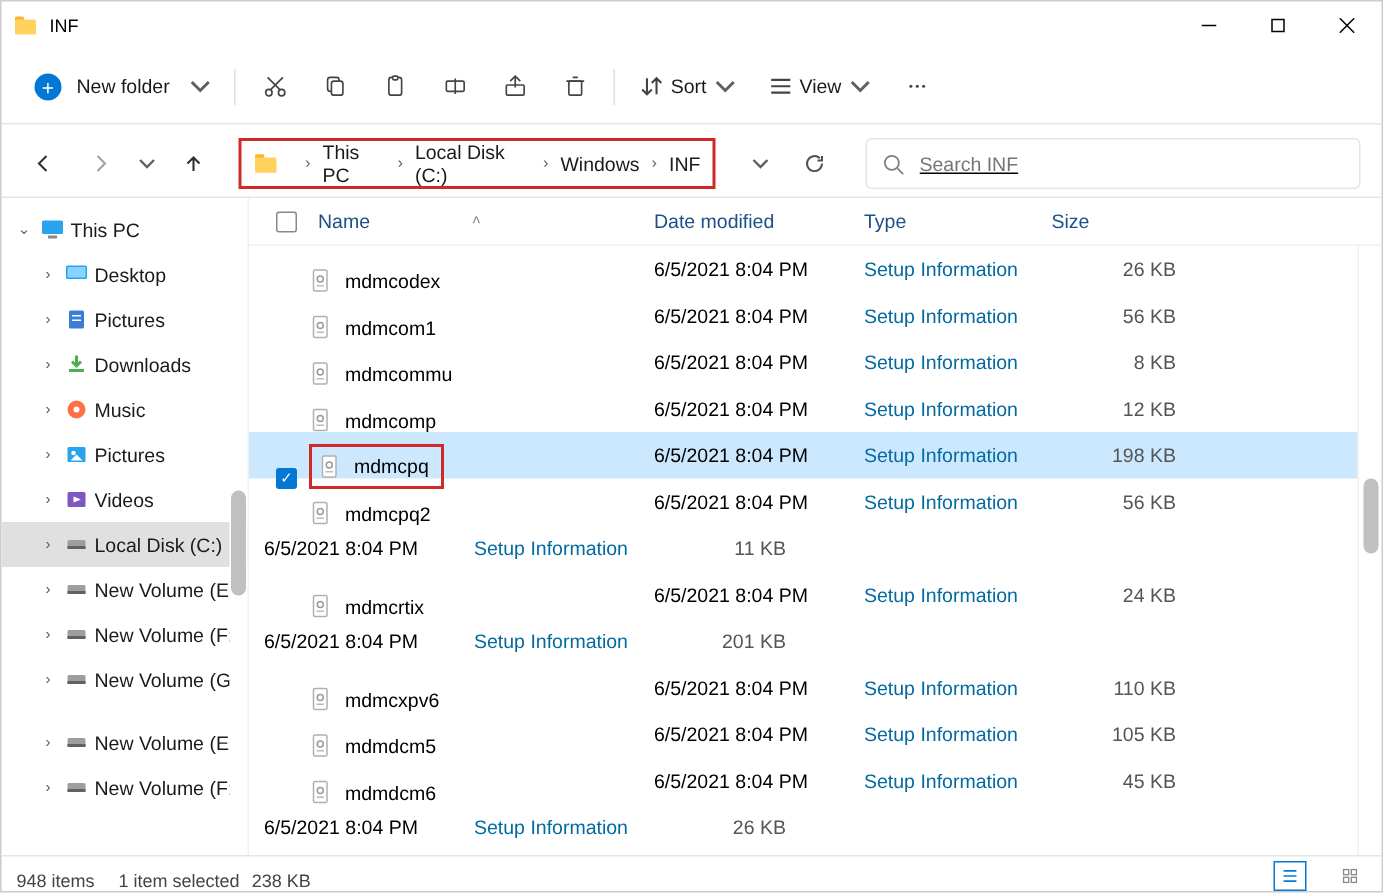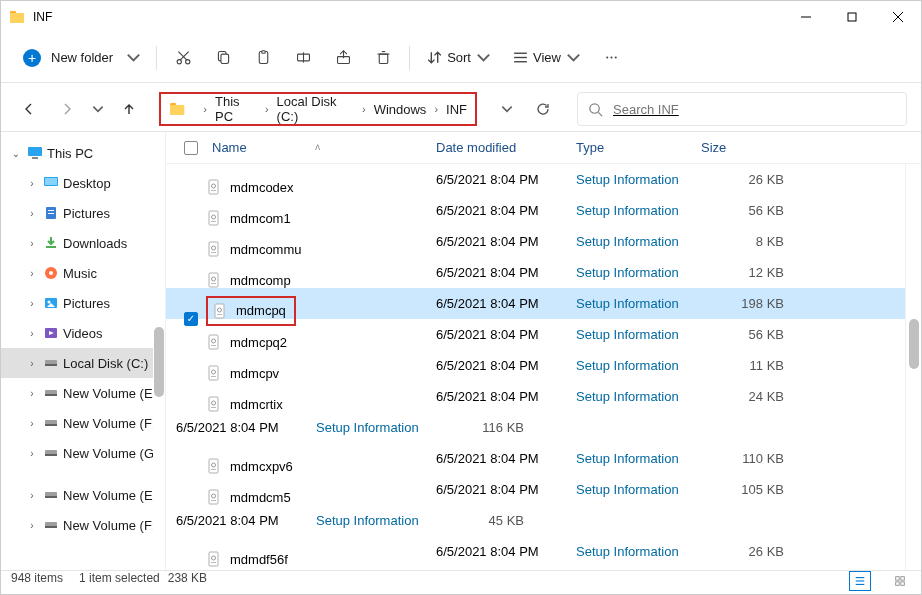--- a/index.html
+++ b/index.html
@@ -60,21 +60,21 @@
 .row.selected .cname .chk { background:#0078d4; border-color:#0078d4; color:#fff; font-size:10px;}
 .row:not(.selected) .cname .chk { visibility:hidden; }
 .row .cname .fico { width:16px; height:16px; }
 .row .cname .redbox { border:2px solid #cf2a27; height:30px; display:flex; align-items:center; padding:0 8px 0 4px; gap:8px;}
 .row .cdate { width:140px; color:#000000; padding-left:10px;}
 .row .ctype { width:125px; color:#0369a1; padding-left:10px;}
 .row .csize { width:105px; text-align:right; color:#555; padding-right:12px;}
 .filescroll { position:absolute; right:0; top:32px; bottom:0; width:16px; background:#fff; border-left:1px solid #f0f0f0;}
 .filethumb { position:absolute; right:2px; top:155px; width:10px; height:50px; background:#c0c0c0; border-radius:5px;}
 
-.status { height:24px; border-top:1px solid #e5e5e5; display:flex; align-items:flex-start; padding:0 10px; font-size:12px; color:#444; gap:16px;}
+.status { height:24px; border-top:1px solid #e5e5e5; display:flex; align-items:flex-end; padding:0 10px; font-size:12px; color:#444; gap:16px;}
 .status .spacer { flex:1; }
 .status .viewbtn { width:22px; height:20px; border:1px solid #0078d4; display:flex; align-items:center; justify-content:center; color:#0078d4;}
 .status .viewbtn.inactive { border-color:transparent; color:#888;}
 
 .folderico-rect { fill:#ffd25e; }
 .folderico-tab { fill:#ffb02e; }
 </style>
 </head>
 <body>
 
@@ -469,29 +469,20 @@
                 <circle cx="7.5" cy="7" r="2" fill="none" stroke="#999"></circle>
                 <rect x="5" y="11" width="5" height="1" fill="#bbb"></rect>
               </svg></span>
             <span>mdmcpq2</span>
           </div>
                  <div class="cdate">6/5/2021 8:04 PM</div>
                  <div class="ctype">Setup Information</div>
                  <div class="csize">56 KB</div>
         </div>
         <div class="row">
-          <div class="cname">
-            <span class="chk"></span>
-            <span class="fico"><svg viewBox="0 0 16 16" width="16" height="16">
-                <rect x="3" y="1" width="9" height="14" rx="1" fill="#fff" stroke="#b0b0b0"></rect>
-                <circle cx="7.5" cy="7" r="2" fill="none" stroke="#999"></circle>
-                <rect x="5" y="11" width="5" height="1" fill="#bbb"></rect>
-              </svg></span>
-            <span>mdmcpv</span>
-          </div>
                  <div class="cdate">6/5/2021 8:04 PM</div>
                  <div class="ctype">Setup Information</div>
                  <div class="csize">11 KB</div>
         </div>
         <div class="row">
           <div class="cname">
             <span class="chk"></span>
             <span class="fico"><svg viewBox="0 0 16 16" width="16" height="16">
                 <rect x="3" y="1" width="9" height="14" rx="1" fill="#fff" stroke="#b0b0b0"></rect>
                 <circle cx="7.5" cy="7" r="2" fill="none" stroke="#999"></circle>
@@ -499,21 +490,21 @@
               </svg></span>
             <span>mdmcrtix</span>
           </div>
                  <div class="cdate">6/5/2021 8:04 PM</div>
                  <div class="ctype">Setup Information</div>
                  <div class="csize">24 KB</div>
         </div>
         <div class="row">
                  <div class="cdate">6/5/2021 8:04 PM</div>
                  <div class="ctype">Setup Information</div>
-                 <div class="csize">116 KB</div>
+                 <div class="csize">201 KB</div>
         </div>
         <div class="row">
           <div class="cname">
             <span class="chk"></span>
             <span class="fico"><svg viewBox="0 0 16 16" width="16" height="16">
                 <rect x="3" y="1" width="9" height="14" rx="1" fill="#fff" stroke="#b0b0b0"></rect>
                 <circle cx="7.5" cy="7" r="2" fill="none" stroke="#999"></circle>
                 <rect x="5" y="11" width="5" height="1" fill="#bbb"></rect>
               </svg></span>
             <span>mdmcxpv6</span>
@@ -530,34 +521,34 @@
                 <circle cx="7.5" cy="7" r="2" fill="none" stroke="#999"></circle>
                 <rect x="5" y="11" width="5" height="1" fill="#bbb"></rect>
               </svg></span>
             <span>mdmdcm5</span>
           </div>
                  <div class="cdate">6/5/2021 8:04 PM</div>
                  <div class="ctype">Setup Information</div>
                  <div class="csize">105 KB</div>
         </div>
         <div class="row">
+          <div class="cname">
+            <span class="chk"></span>
+            <span class="fico"><svg viewBox="0 0 16 16" width="16" height="16">
+                <rect x="3" y="1" width="9" height="14" rx="1" fill="#fff" stroke="#b0b0b0"></rect>
+                <circle cx="7.5" cy="7" r="2" fill="none" stroke="#999"></circle>
+                <rect x="5" y="11" width="5" height="1" fill="#bbb"></rect>
+              </svg></span>
+            <span>mdmdcm6</span>
+          </div>
                  <div class="cdate">6/5/2021 8:04 PM</div>
                  <div class="ctype">Setup Information</div>
                  <div class="csize">45 KB</div>
         </div>
         <div class="row">
-          <div class="cname">
-            <span class="chk"></span>
-            <span class="fico"><svg viewBox="0 0 16 16" width="16" height="16">
-                <rect x="3" y="1" width="9" height="14" rx="1" fill="#fff" stroke="#b0b0b0"></rect>
-                <circle cx="7.5" cy="7" r="2" fill="none" stroke="#999"></circle>
-                <rect x="5" y="11" width="5" height="1" fill="#bbb"></rect>
-              </svg></span>
-            <span>mdmdf56f</span>
-          </div>
                  <div class="cdate">6/5/2021 8:04 PM</div>
                  <div class="ctype">Setup Information</div>
                  <div class="csize">26 KB</div>
         </div>
       </div>
     <div class="filescroll">
         <div class="filethumb"></div>
       </div>
   </div>
 </div>

